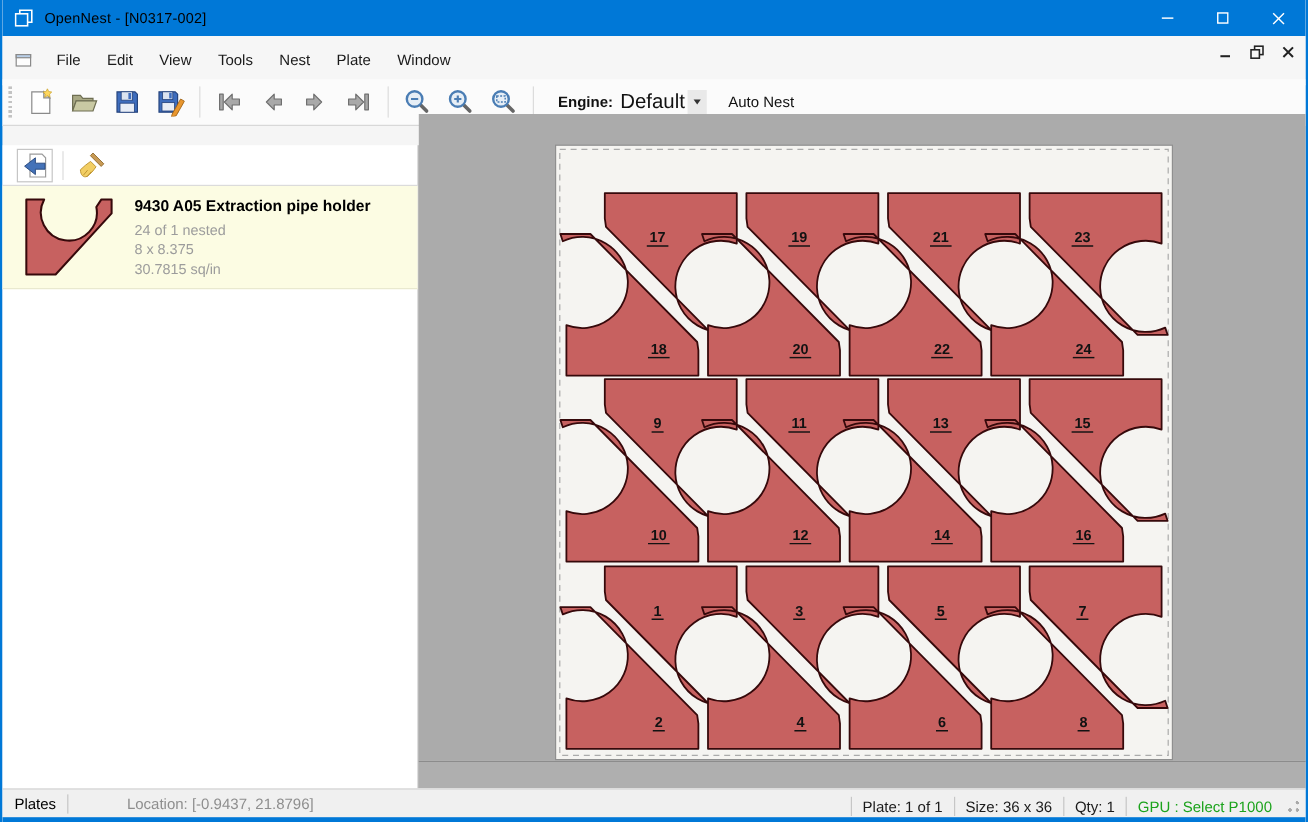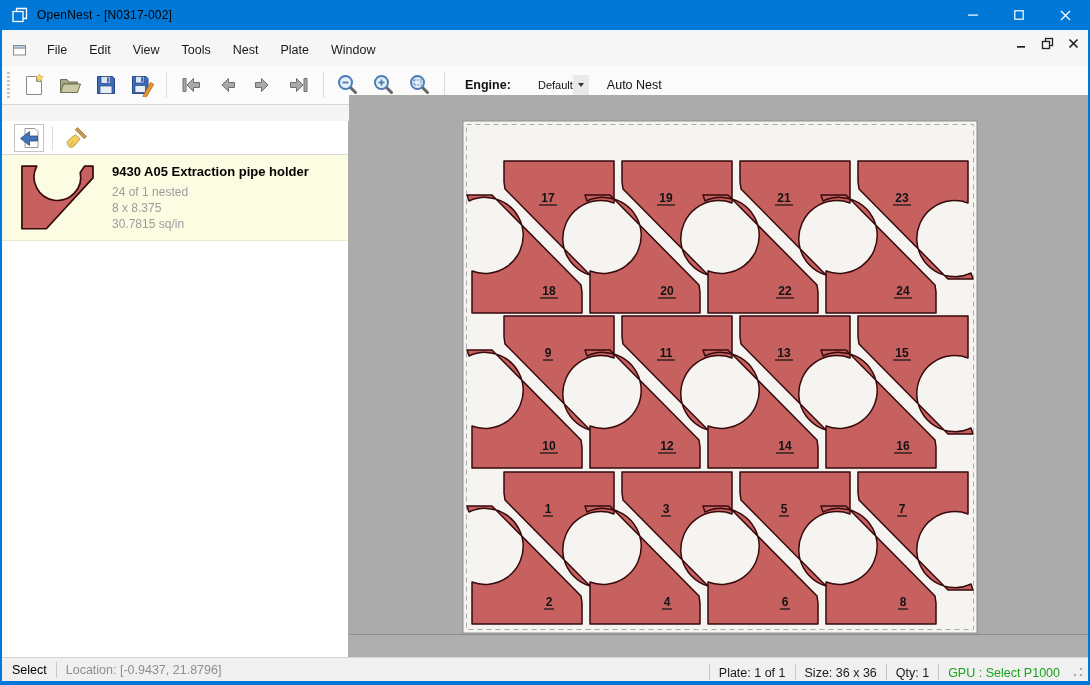--- a/index.html
+++ b/index.html
@@ -25,21 +25,21 @@
   .mdi-controls { position:absolute; right:6px; top:0; height:26px; display:flex; align-items:center; gap:8px; }
   .mdi-btn { width:18px; height:18px; display:flex; align-items:center; justify-content:center; }
   
   #toolbar { position:absolute; left:0; top:66px; width:100%; height:39px;
     background:#FBFBFB; border-bottom:1px solid #D8D8D8; display:flex; align-items:center; }
   .grip { width:3px; height:26px; margin:0 6px 0 5px;
     background:repeating-linear-gradient(to bottom,#C3C3C3 0 2px, transparent 2px 4px); }
   .tb-btn { width:32px; height:30px; display:flex; align-items:center; justify-content:center; margin:0 2px; }
   .tb-sep { width:1px; height:26px; background:#DCDCDC; margin:0 6px; }
   .engine-label { font-size:12.5px; font-weight:bold; color:#111; margin:0 6px 0 14px; }
-  .engine-value { font-size:11px; color:#111; width:56px;text-align:right; }
+  .engine-value { font-size:17px; color:#111; width:56px; }
   .combo-drop { width:16px; height:20px; background:#E9E9E9; display:flex; align-items:center; justify-content:center; margin-right:10px; }
   .combo-arrow { width:0; height:0; border-left:3.5px solid transparent; border-right:3.5px solid transparent; border-top:4px solid #333; }
   .autonest { font-size:12.5px; color:#111; padding:5px 8px; }
   
   #tabrow { position:absolute; left:0; top:94px; width:347px; height:27px;
     background:#F0F0F0; border-bottom:1px solid #ACACAC; border-right:1px solid #ACACAC; }
   .tab { position:absolute; text-align:center; font-size:13px; color:#1a1a1a; }
   .tab.inactive { left:2px; top:3px; width:101px; height:24px; line-height:23px;
     background:#EDEDED; border:1px solid #B9B9B9; border-bottom:none; }
   .tab.active { left:103px; top:1px; width:100px; height:27px; line-height:25px;
@@ -64,21 +64,21 @@
   .plate { fill:var(--plate-bg); stroke:#8F8F8F; stroke-width:1; }
   .plate-dash { fill:none; stroke:#ABABAB; stroke-width:1; stroke-dasharray:5 4; }
   .part { fill:var(--part-fill); stroke:var(--part-stroke); stroke-width:1.5; stroke-linejoin:round; }
   .part-label { font-family:"Liberation Sans",sans-serif; font-size:12px; font-weight:bold; fill:#121212; text-anchor:middle; }
   .part-underline { stroke:#121212; stroke-width:1.2; }
   
   #statusbar { position:absolute; left:0; top:657px; width:100%; height:24px;
     background:#F0F0F0; border-top:1px solid #D4D4D4; display:flex; align-items:center; font-size:12.5px; }
   .sb-sep { width:1px; height:16px; background:#C6C6C6; margin:0 9px; }
   .sb-mode { color:#000; margin-left:10px; }
-  .sb-location { color:#8E8E8E; }
+  .sb-location { color:#8E8E8E;margin-left:40px; }
   .sb-right { margin-left:auto; display:flex; align-items:flex-end; }
   .sb-item { color:#1a1a1a; }
   .sb-gpu { color:var(--gpu-text); }
   .sb-grip { width:14px; height:14px; margin:6px 4px 0 10px;
     background:
       radial-gradient(circle at 11px 3px, #A9A9A9 1.3px, transparent 1.5px),
       radial-gradient(circle at 11px 9px, #A9A9A9 1.3px, transparent 1.5px),
       radial-gradient(circle at 5px 9px,  #A9A9A9 1.3px, transparent 1.5px); }
   #bottombar { position:absolute; left:0; top:681px; width:100%; height:4px; background:var(--accent); }
   svg { display:block; }
@@ -397,21 +397,21 @@
             <path d="M -37 34 L -12 34 L 77 124 L 78 131 L 78 152 L -32 152 L -32 110 A 38 38 0 1 0 -35 40 Z" class="part"></path>
             <text x="45" y="134" class="part-label">8</text>
             <line x1="40" x2="50" y1="137" y2="137" class="part-underline"></line>
           </g>
         </g>
     </svg>
   </div>
   <div id="hscroll"></div>
 
   <div id="statusbar">
-    <span class="sb-mode">Select</span>
+    <span class="sb-mode">Plates</span>
     <span class="sb-sep"></span>
     <span class="sb-location">Location: [-0.9437, 21.8796]</span>
     <span class="sb-right">
       <span class="sb-sep"></span>
       <span class="sb-item">Plate: 1 of 1</span>
       <span class="sb-sep"></span>
       <span class="sb-item">Size: 36 x 36</span>
       <span class="sb-sep"></span>
       <span class="sb-item">Qty: 1</span>
       <span class="sb-sep"></span>

